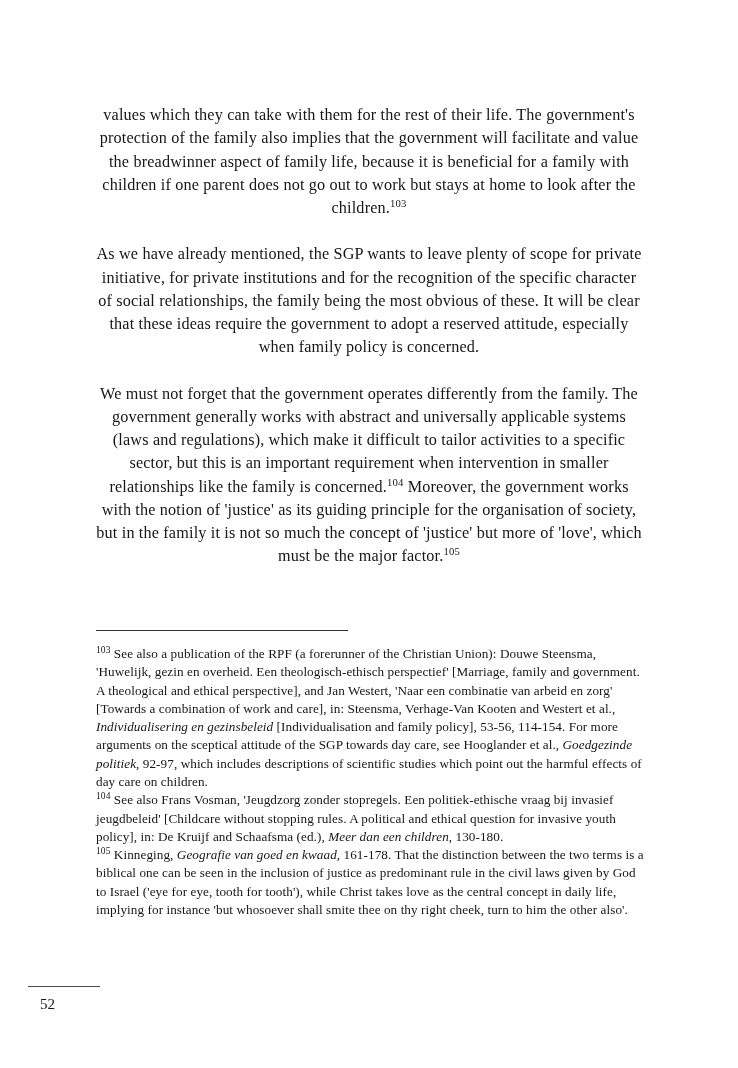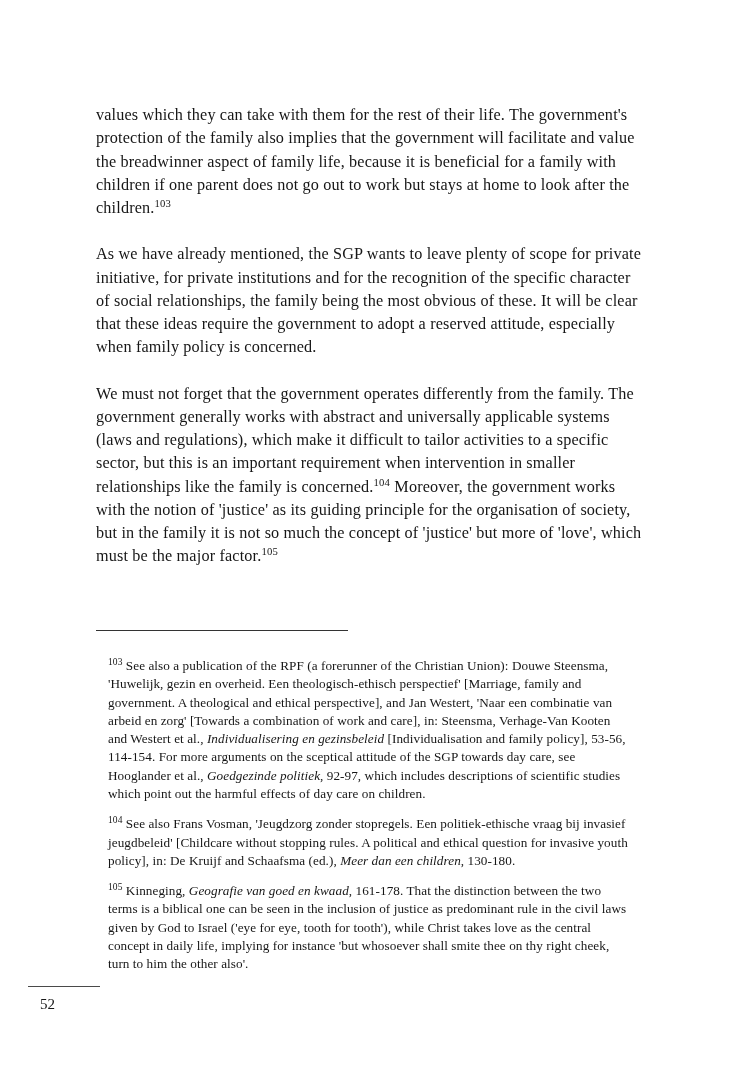--- a/index.html
+++ b/index.html
@@ -26,21 +26,21 @@
   .content {
     position: absolute;
     left: 96px;
     top: 104px;
     width: 546px;
   }
   .body-text p {
     margin: 0 0 23px 0;
     font-size: 16.2px;
     line-height: 1.435;
-    text-align: left;
+    text-align: center;
     color: #161616;
     letter-spacing: 0.01em;
   }
   .body-text p:last-child {
     margin-bottom: 11px;
   }
   sup {
     font-size: 0.66em;
     vertical-align: super;
     line-height: 0;
@@ -53,21 +53,21 @@
     height: 1px;
     background: #333333;
   }
   .footnotes {
     position: absolute;
     left: 96px;
     top: 645px;
     width: 548px;
   }
   .footnotes p {
-    margin: 12px;
+    margin: 0;
     font-size: 13.2px;
     line-height: 1.385;
     text-align: left;
     color: #161616;
     letter-spacing: 0.005em;
   }
   .footnotes .fn-mark {
     font-size: 0.72em;
     vertical-align: super;
     line-height: 0;

